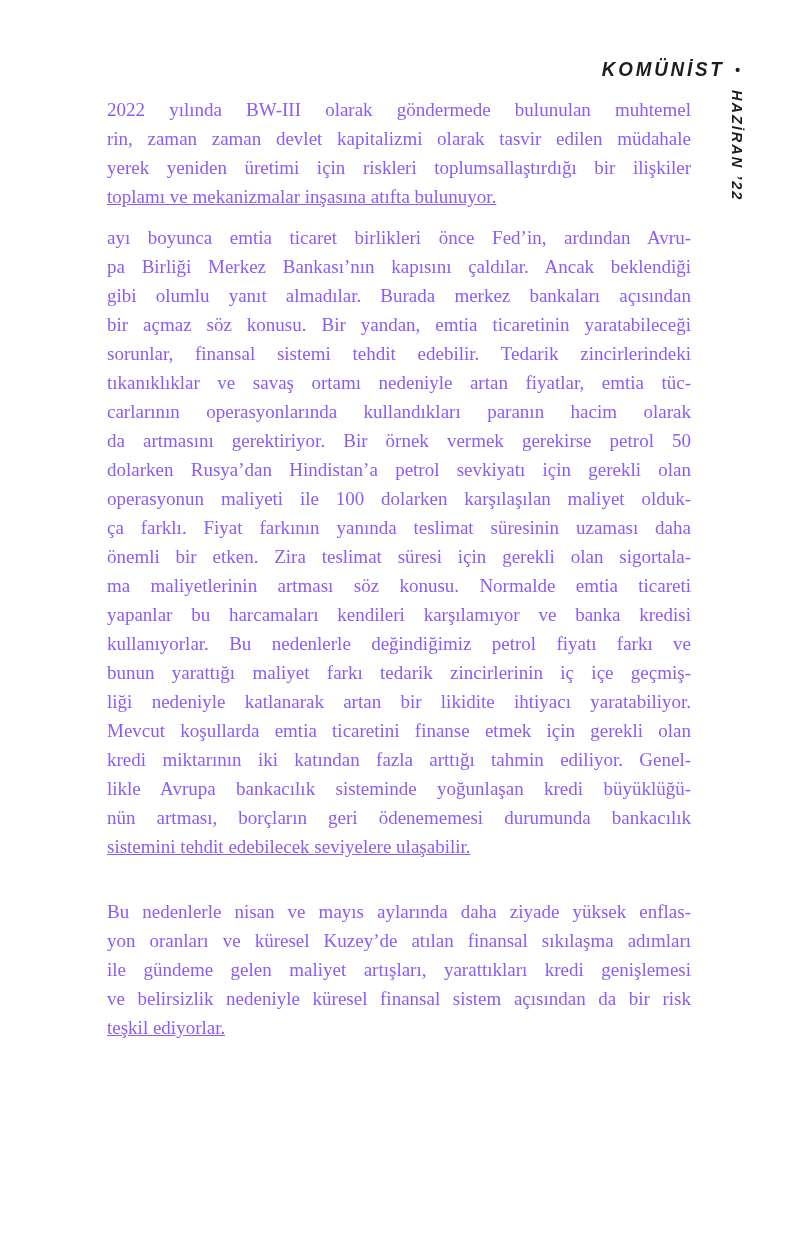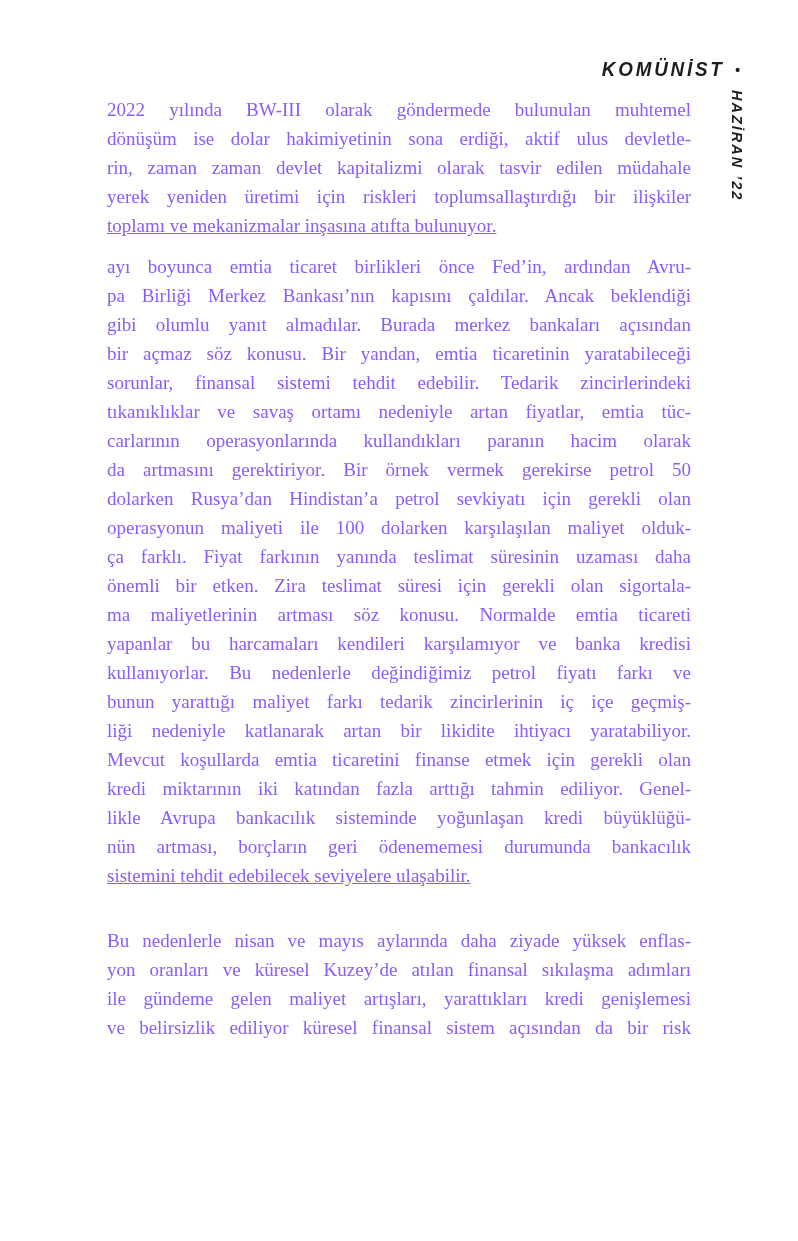--- a/index.html
+++ b/index.html
@@ -94,21 +94,20 @@
   <div class="running-head">
     <span>KOMÜNİST</span>
     <span class="bullet">•</span>
   </div>
 
   <div class="issue-label">HAZİRAN ’22</div>
 
   <div class="article-body">
       <div class="paragraph">
         <div class="line">2022 yılında BW-III olarak göndermede bulunulan muhtemel</div>
-        <div class="line">dönüşüm ise dolar hakimiyetinin sona erdiği, aktif ulus devletle-</div>
         <div class="line">rin, zaman zaman devlet kapitalizmi olarak tasvir edilen müdahale</div>
         <div class="line">yerek yeniden üretimi için riskleri toplumsallaştırdığı bir ilişkiler</div>
         <div class="line last">toplamı ve mekanizmalar inşasına atıfta bulunuyor.</div>
       </div>
       <div class="paragraph">
         <div class="line">ayı boyunca emtia ticaret birlikleri önce Fed’in, ardından Avru-</div>
         <div class="line">pa Birliği Merkez Bankası’nın kapısını çaldılar. Ancak beklendiği</div>
         <div class="line">gibi olumlu yanıt almadılar. Burada merkez bankaları açısından</div>
         <div class="line">bir açmaz söz konusu. Bir yandan, emtia ticaretinin yaratabileceği</div>
         <div class="line">sorunlar, finansal sistemi tehdit edebilir. Tedarik zincirlerindeki</div>
@@ -127,20 +126,20 @@
         <div class="line">Mevcut koşullarda emtia ticaretini finanse etmek için gerekli olan</div>
         <div class="line">kredi miktarının iki katından fazla arttığı tahmin ediliyor. Genel-</div>
         <div class="line">likle Avrupa bankacılık sisteminde yoğunlaşan kredi büyüklüğü-</div>
         <div class="line">nün artması, borçların geri ödenememesi durumunda bankacılık</div>
         <div class="line last">sistemini tehdit edebilecek seviyelere ulaşabilir.</div>
       </div>
       <div class="paragraph">
         <div class="line">Bu nedenlerle nisan ve mayıs aylarında daha ziyade yüksek enflas-</div>
         <div class="line">yon oranları ve küresel Kuzey’de atılan finansal sıkılaşma adımları</div>
         <div class="line">ile gündeme gelen maliyet artışları, yarattıkları kredi genişlemesi</div>
-        <div class="line">ve belirsizlik ediliyor küresel finansal sistem açısından da bir risk</div>
+        <div class="line">ve belirsizlik nedeniyle küresel finansal sistem açısından da bir risk</div>
         <div class="line last">teşkil ediyorlar.</div>
       </div>
     </div>
 
   <div class="page-number">43</div>
 
 </div>
 
 </body></html>

